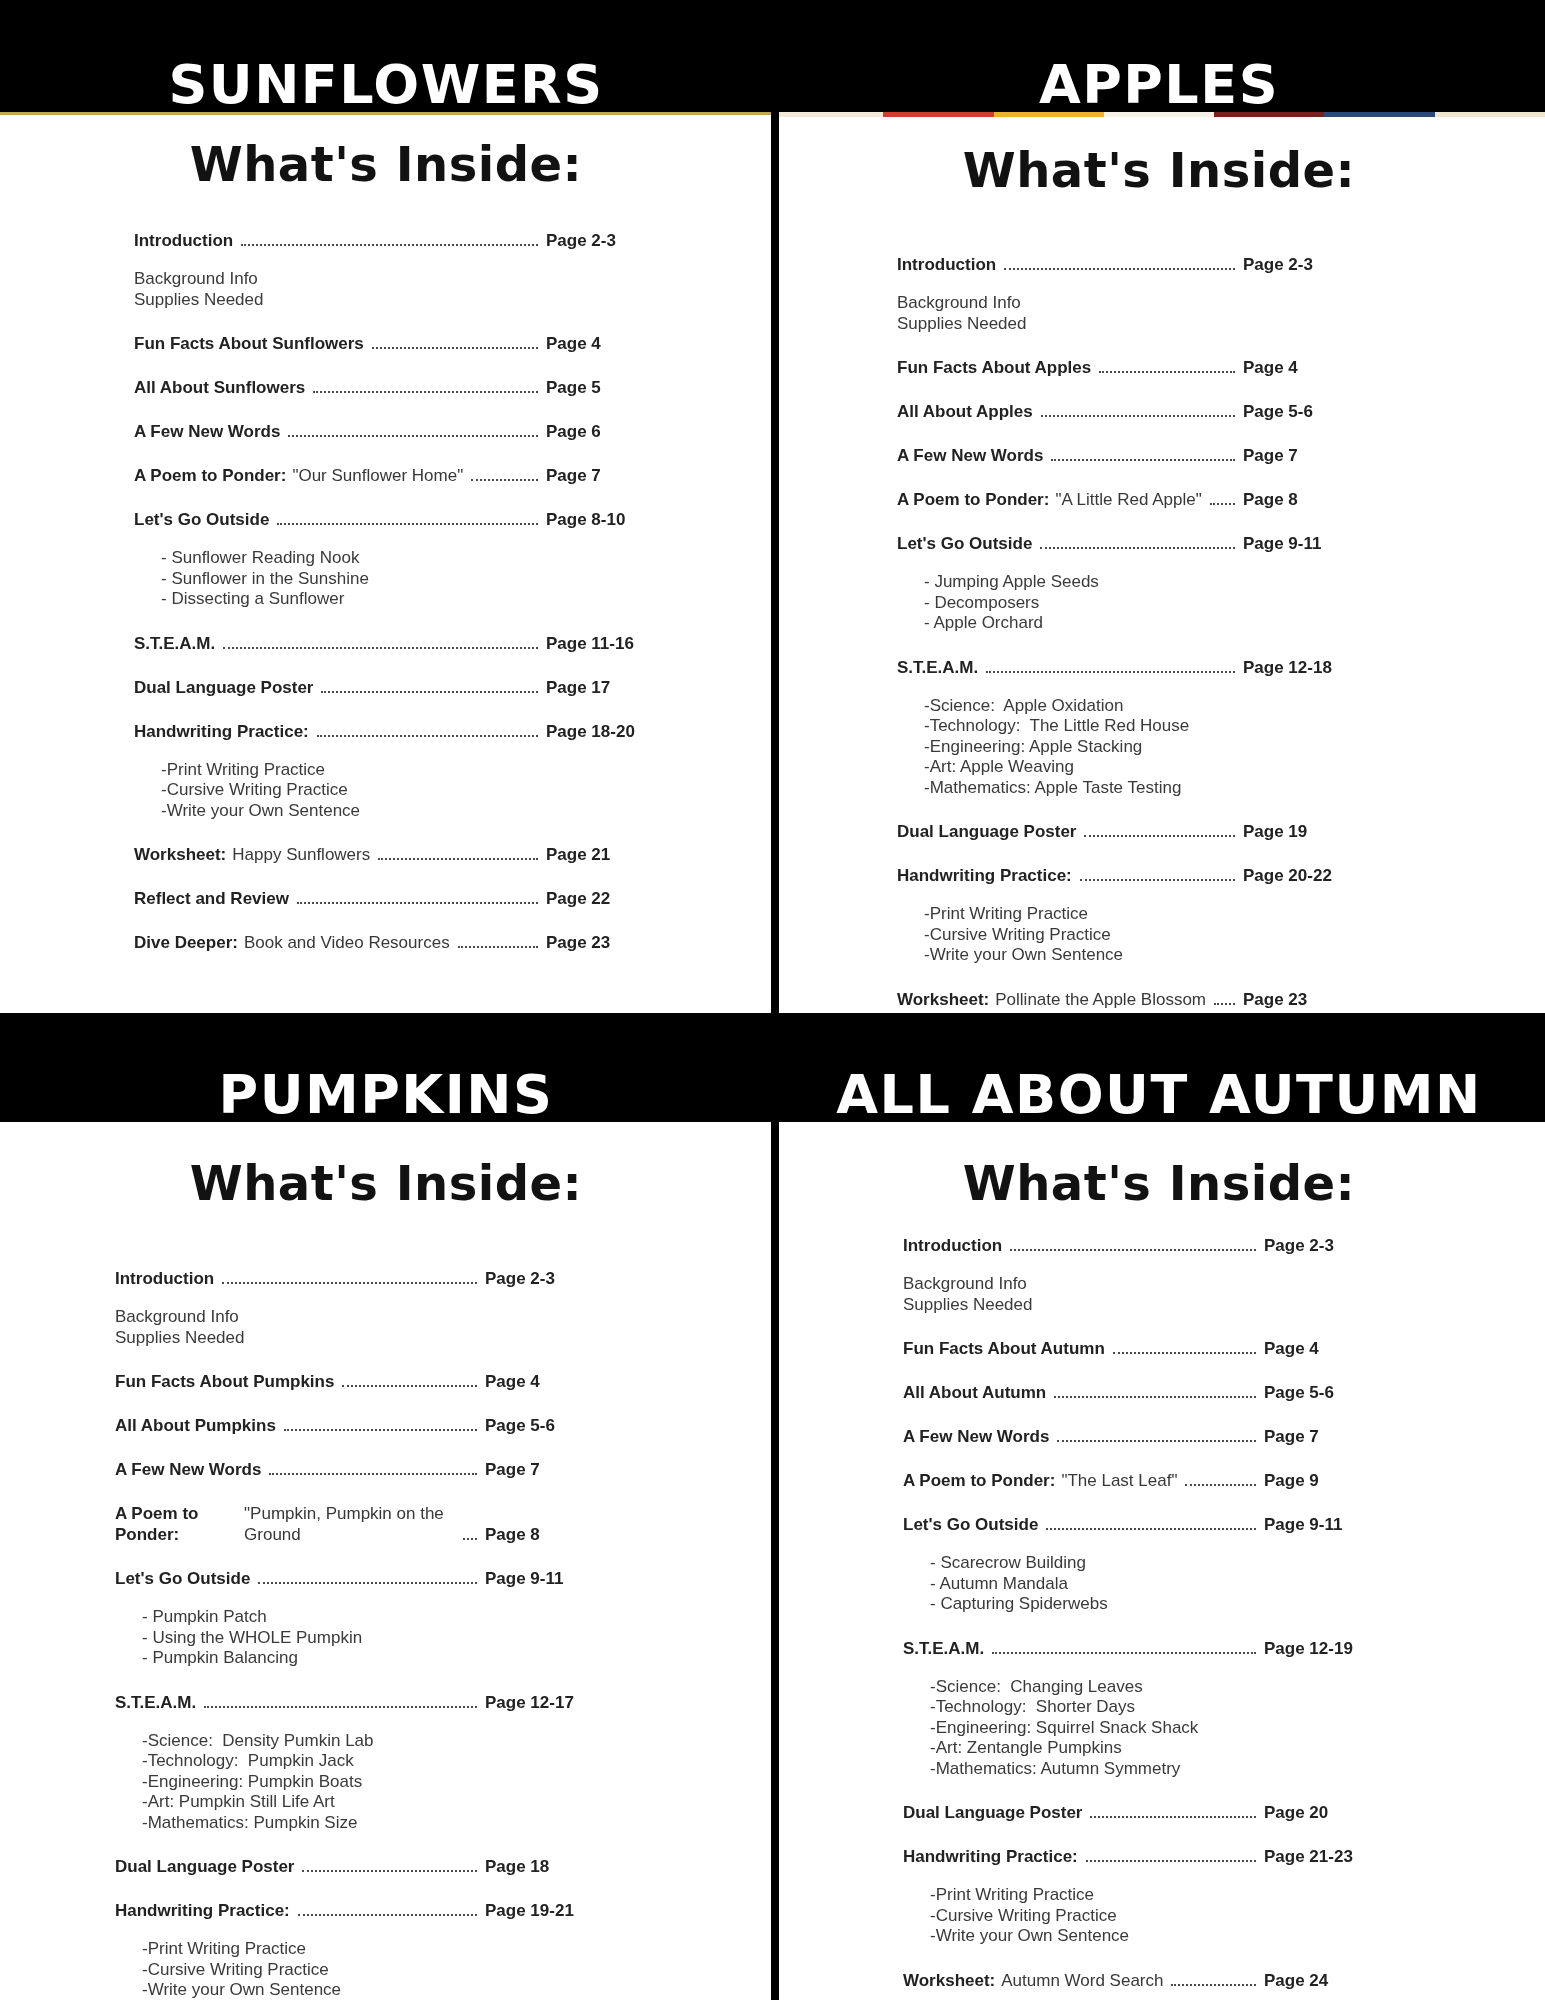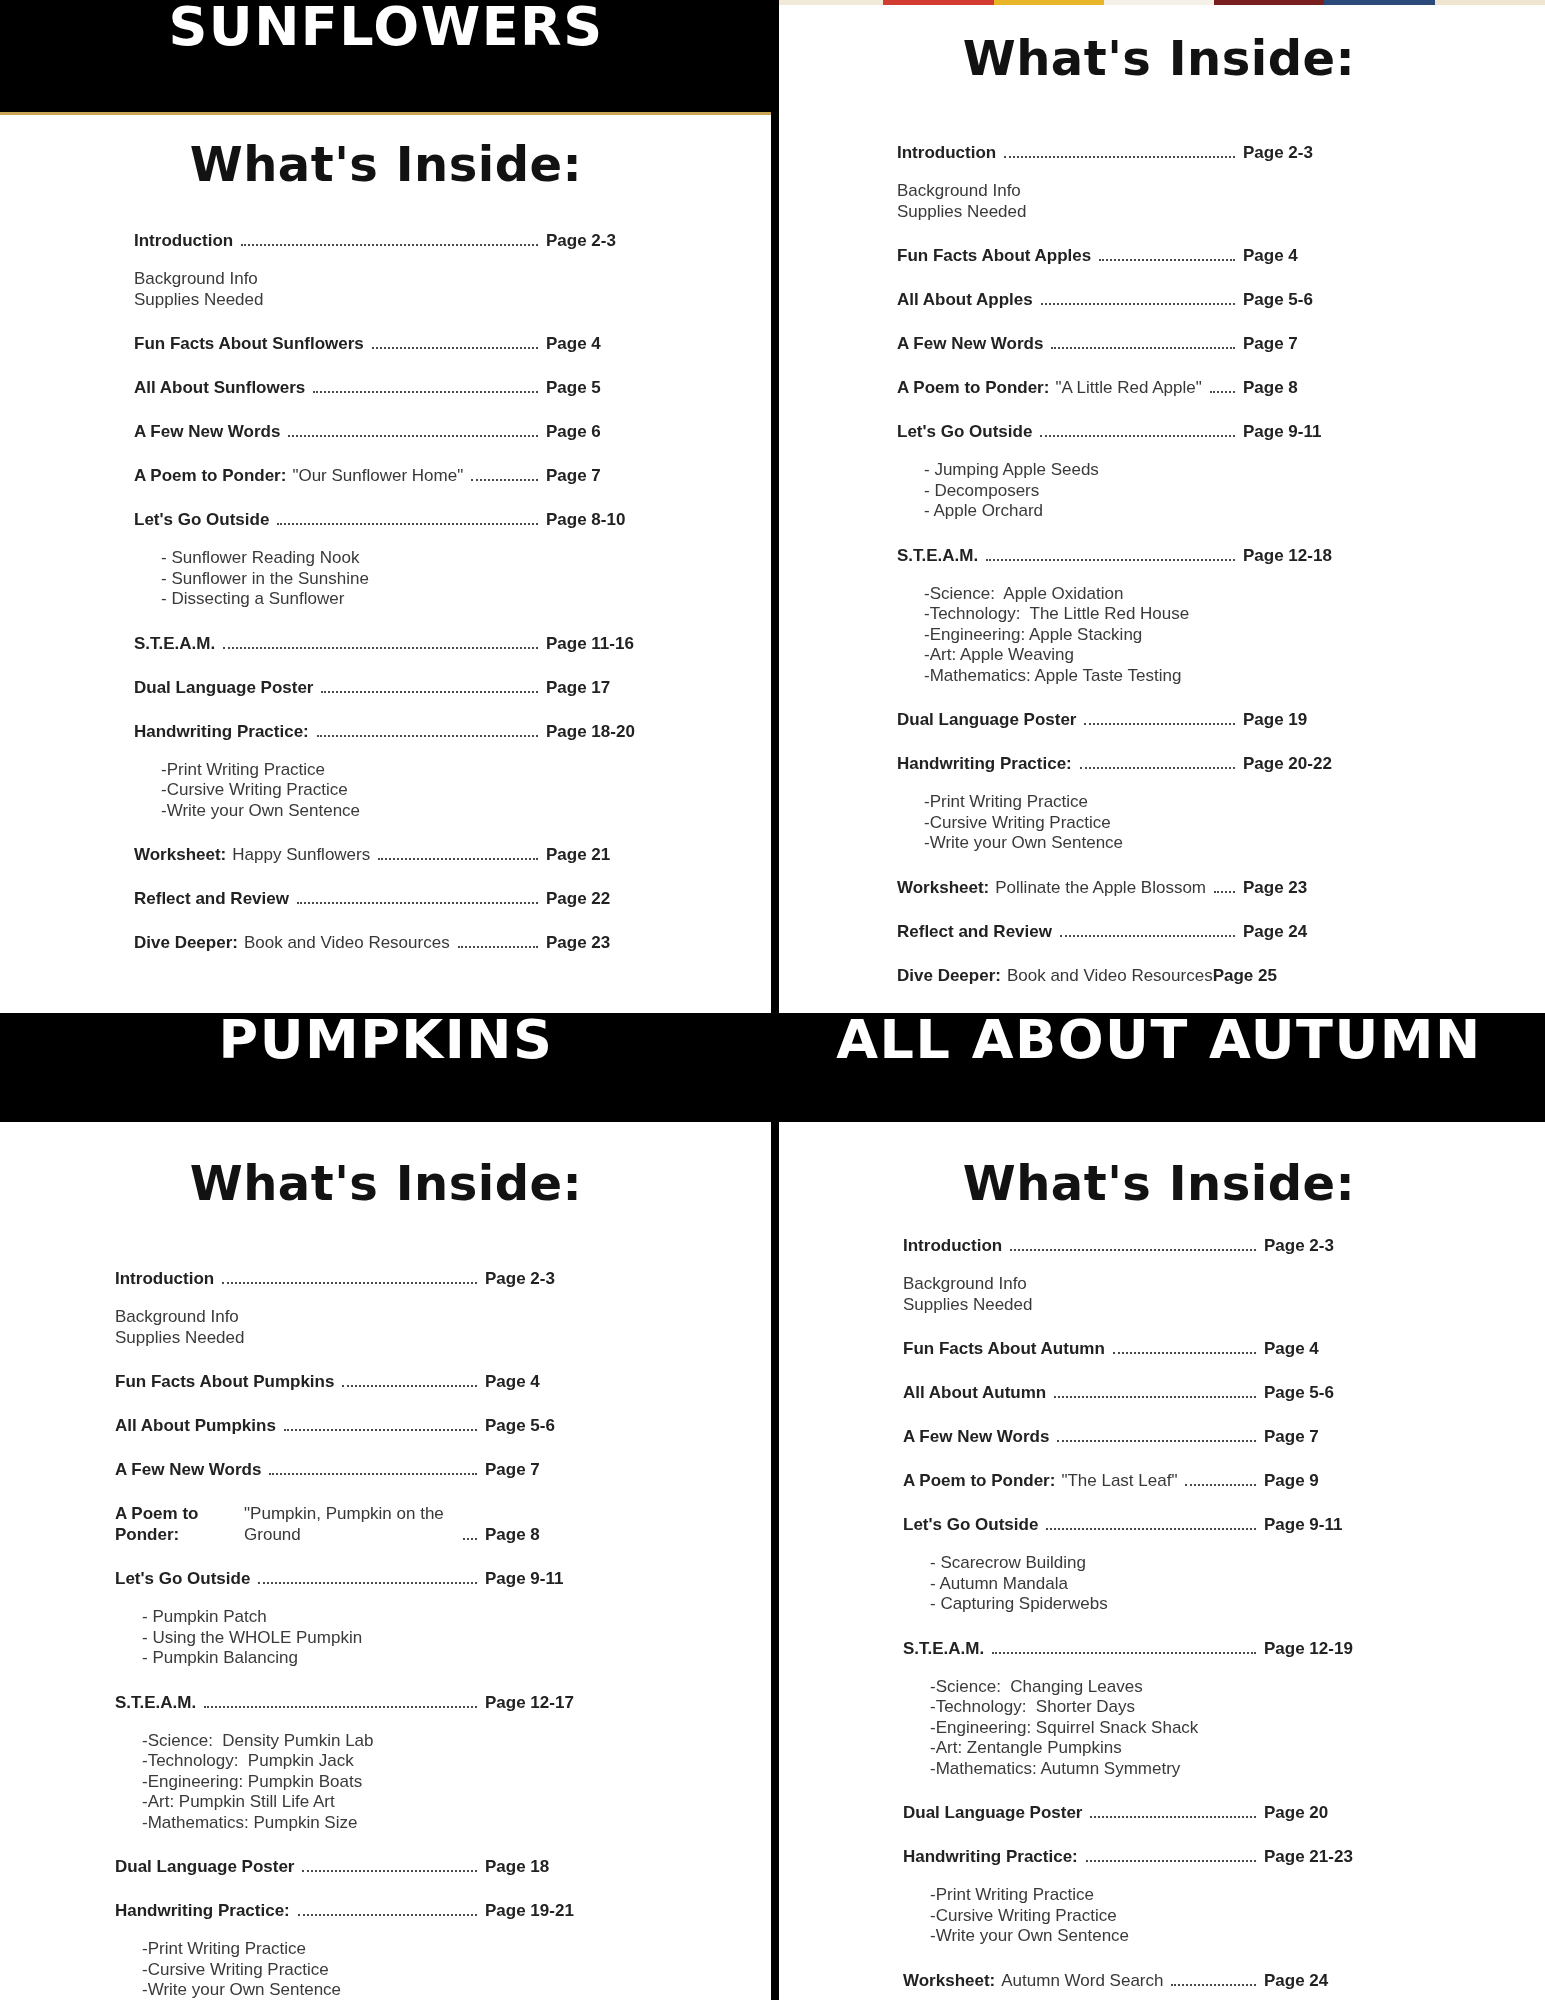--- a/index.html
+++ b/index.html
@@ -5,21 +5,21 @@
   html,body{margin:0;padding:0;background:#ffffff;}
   body{width:1545px;height:2000px;font-family:"Liberation Sans",sans-serif;}
   .canvas{position:relative;width:1545px;height:2000px;background:#ffffff;overflow:hidden;}
 
   .quad{position:absolute;background:#ffffff;overflow:hidden;}
   .q1{left:0;top:0;width:772px;height:1013px;}
   .q2{left:773px;top:0;width:772px;height:1013px;}
   .q3{left:0;top:1013px;width:772px;height:997px;}
   .q4{left:773px;top:1013px;width:772px;height:1242px;}
 
-  .qbar{background:#000000;display:flex;align-items:flex-start;justify-content:center;}
+  .qbar{background:#000000;display:flex;align-items:flex-end;justify-content:center;}
   .q1 .qbar,.q2 .qbar{height:112px;}
   .q3 .qbar,.q4 .qbar{height:109px;}
   .qtitle{margin:0;color:#ffffff;font-family:"DejaVu Sans",sans-serif;font-weight:800;
           font-size:54px;letter-spacing:1.5px;line-height:1;}
 
   .sliver{width:100%;height:3px;}
   .sliver-multi{height:5px;}
 
   .heading{margin:0;text-align:center;font-family:"DejaVu Sans",sans-serif;font-weight:800;
            color:#121212;font-size:48px;line-height:1.15;letter-spacing:0.5px;}
@@ -184,20 +184,23 @@
       <span class="rest">Book and Video Resources</span>
       <span class="leader"></span>
       <span class="pagecol">Page 23</span>
     </div>
 
   </div>
 </div>
   </section>
 
   <section class="quad q2">
+    <header class="qbar">
+      <h1 class="qtitle">APPLES</h1>
+    </header>
     <div class="sliver sliver-multi" style="background: linear-gradient(90deg, rgb(242, 234, 216) 0%, rgb(242, 234, 216) 14.3%, rgb(210, 59, 47) 14.3%, rgb(210, 59, 47) 28.6%, rgb(232, 180, 40) 28.6%, rgb(232, 180, 40) 42.9%, rgb(245, 240, 232) 42.9%, rgb(245, 240, 232) 57.1%, rgb(122, 31, 31) 57.1%, rgb(122, 31, 31) 71.4%, rgb(43, 74, 122) 71.4%, rgb(43, 74, 122) 85.7%, rgb(240, 230, 208) 85.7%, rgb(240, 230, 208) 100%);"></div>
     <h2 class="heading">What's Inside:</h2>
     <div class="toc">
   <div class="entry-block">
     <div class="entry-row">
       <span class="label">Introduction</span>
 
       <span class="leader"></span>
       <span class="pagecol">Page 2-3</span>
     </div>

